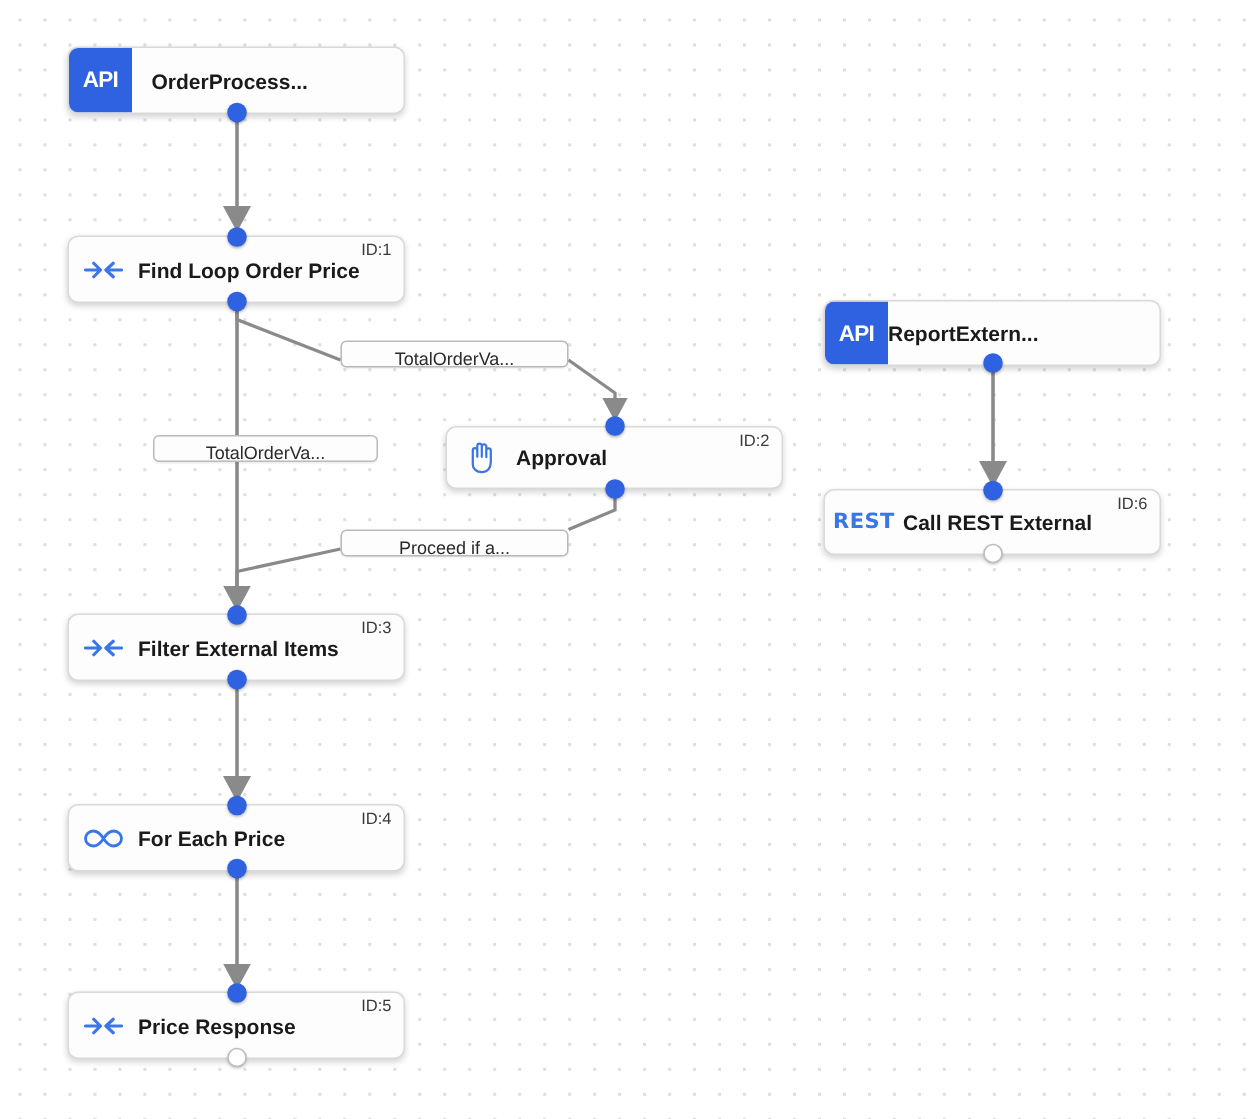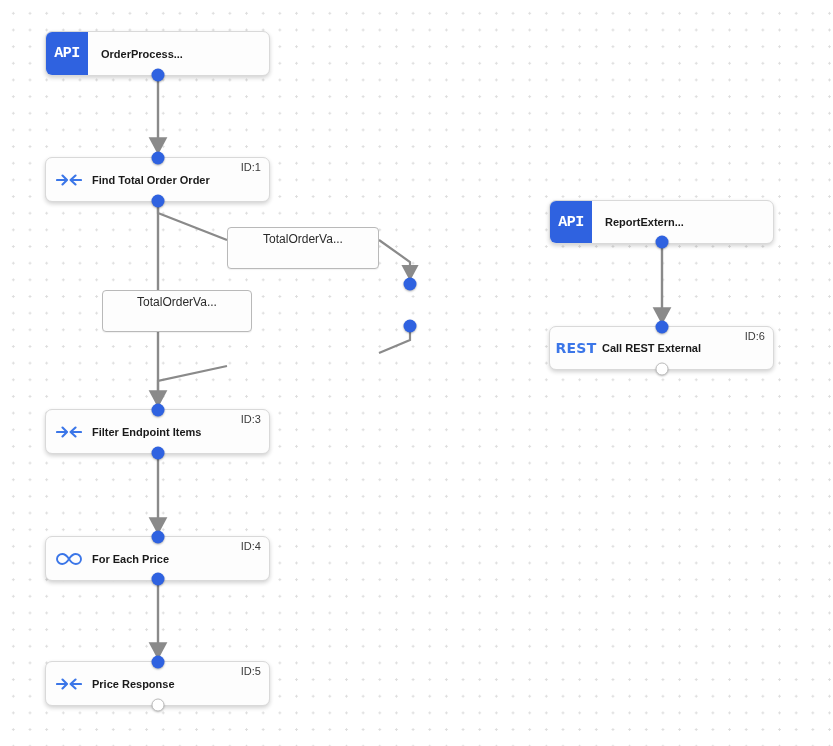--- a/index.html
+++ b/index.html
@@ -40,21 +40,21 @@
     width: 42px;
     align-self: stretch;
     background: #2f62e0;
     display: flex;
     align-items: center;
     justify-content: center;
     flex: 0 0 42px;
   }
   .node-badge-text {
     color: #ffffff;
-    font-family: Liberation Mono, monospace;
+    font-family: Liberation Sans, sans-serif;
     font-weight: bold;
     font-size: 15px;
     letter-spacing: -0.5px;
   }
   .node-icon {
     width: 46px;
     flex: 0 0 46px;
     display: flex;
     align-items: center;
     justify-content: center;
@@ -62,21 +62,21 @@
   }
   .node-icon.rest-text {
     width: 52px; flex: 0 0 52px;
     font-family: "DejaVu Sans", sans-serif;
     font-weight: bold;
     font-size: 14px;
     color: #3b76e8;
     letter-spacing: 0.3px;
   }
   .node-title {
-    font-size: 11px;
+    font-size: 14px;
     font-weight: bold;
     color: #1a1a1a;
     white-space: nowrap;
   }
   .node-id {
     position: absolute;
     top: 3px;
     right: 8px;
     font-size: 11px;
     color: #3a3a3a;
@@ -103,21 +103,21 @@
 
   
   .edge-label {
     position: absolute;
     background: #fdfdfd;
     border: 1px solid #b9b9b9;
     border-radius: 4px;
     font-size: 12px;
     color: #2a2a2a;
     padding: 0 10px;
-    height: 42px;
+    height: 18px;
     line-height: 23px;
     white-space: nowrap;
     text-align: center;
     z-index: 5;
     box-shadow: 0 1px 1px rgba(0,0,0,0.06);
   }
 </style>
 </head>
 <body>
 
@@ -154,33 +154,42 @@
     <span class="node-title" style="margin-left:13px;">OrderProcess...</span>
   </div>
 
   <div class="node" style="left:45px; top:157px; width:225px; height:45px;">
     <div class="node-icon">
       <svg width="26" height="16" viewBox="0 0 26 16">
         <path d="M1,8 L10,8 M6.5,3.5 L11,8 L6.5,12.5" fill="none" stroke="#3b76e8" stroke-width="2.1" stroke-linecap="round" stroke-linejoin="round"></path>
         <path d="M25,8 L15,8 M19.5,3.5 L14.6,8 L19.5,12.5" fill="none" stroke="#3b76e8" stroke-width="2.1" stroke-linecap="round" stroke-linejoin="round"></path>
       </svg>
     </div>
-    <span class="node-title">Find Total Order Order</span>
+    <span class="node-title">Find Loop Order Price</span>
     <span class="node-id">ID:1</span>
   </div>
 
+  <div class="node" style="left:297px; top:284px; width:225px; height:42px;">
+    <div class="node-icon">
+      <svg width="20" height="22" viewBox="0 0 20 22">
+        <path d="M4.2,13.5 L4.2,6.2 a1.5,1.5 0 0 1 3,0 L7.2,10.5 L7.2,3.2 a1.5,1.5 0 0 1 3,0 L10.2,10.5 L10.2,3.8 a1.5,1.5 0 0 1 3,0 L13.2,10.8 L13.2,6.4 a1.5,1.5 0 0 1 3,0 L16.2,14.2 c0,4 -2.4,6.6 -6,6.6 c-3.6,0 -6,-2.4 -6,-5.2 z" fill="#ffffff" stroke="#3b76e8" stroke-width="1.5" stroke-linejoin="round"></path>
+      </svg>
+    </div>
+    <span class="node-title">Approval</span>
+    <span class="node-id">ID:2</span>
+  </div>
 
   <div class="node" style="left:45px; top:409px; width:225px; height:45px;">
     <div class="node-icon">
       <svg width="26" height="16" viewBox="0 0 26 16">
         <path d="M1,8 L10,8 M6.5,3.5 L11,8 L6.5,12.5" fill="none" stroke="#3b76e8" stroke-width="2.1" stroke-linecap="round" stroke-linejoin="round"></path>
         <path d="M25,8 L15,8 M19.5,3.5 L14.6,8 L19.5,12.5" fill="none" stroke="#3b76e8" stroke-width="2.1" stroke-linecap="round" stroke-linejoin="round"></path>
       </svg>
     </div>
-    <span class="node-title">Filter Endpoint Items</span>
+    <span class="node-title">Filter External Items</span>
     <span class="node-id">ID:3</span>
   </div>
 
   <div class="node" style="left:45px; top:536px; width:225px; height:45px;">
     <div class="node-icon">
       <svg width="28" height="16" viewBox="0 0 28 16">
         <path d="M14,8 C11.6,11.8 9.6,13 7.2,13 C4.3,13 2,10.8 2,8 C2,5.2 4.3,3 7.2,3 C9.6,3 11.6,4.2 14,8 C16.4,11.8 18.4,13 20.8,13 C23.7,13 26,10.8 26,8 C26,5.2 23.7,3 20.8,3 C18.4,3 16.4,4.2 14,8 z" fill="none" stroke="#3b76e8" stroke-width="1.9" stroke-linecap="round"></path>
       </svg>
     </div>
     <span class="node-title">For Each Price</span>
@@ -195,35 +204,36 @@
       </svg>
     </div>
     <span class="node-title">Price Response</span>
     <span class="node-id">ID:5</span>
   </div>
 
   <div class="node" style="left:549px; top:200px; width:225px; height:44px;">
     <div class="node-badge">
       <span class="node-badge-text">API</span>
     </div>
-    <span class="node-title" style="margin-left:13px;">ReportExtern...</span>
+    <span class="node-title" style="">ReportExtern...</span>
   </div>
 
   <div class="node" style="left:549px; top:326px; width:225px; height:44px;">
     <div class="node-icon rest-text">
       <span>REST</span>
     </div>
     <span class="node-title">Call REST External</span>
     <span class="node-id">ID:6</span>
   </div>
 
   <div class="edge-label" style="left:227px; top:227px; width:152px;">TotalOrderVa...</div>
 
   <div class="edge-label" style="left:102px; top:290px; width:150px;">TotalOrderVa...</div>
 
+  <div class="edge-label" style="left:227px; top:353px; width:152px;">Proceed if a...</div>
 
   <div class="port filled" style="left:158px; top:75px;"></div>
   <div class="port filled" style="left:158px; top:158px;"></div>
   <div class="port filled" style="left:158px; top:201px;"></div>
   <div class="port filled" style="left:410px; top:284px;"></div>
   <div class="port filled" style="left:410px; top:326px;"></div>
   <div class="port filled" style="left:158px; top:410px;"></div>
   <div class="port filled" style="left:158px; top:453px;"></div>
   <div class="port filled" style="left:158px; top:537px;"></div>
   <div class="port filled" style="left:158px; top:579px;"></div>

